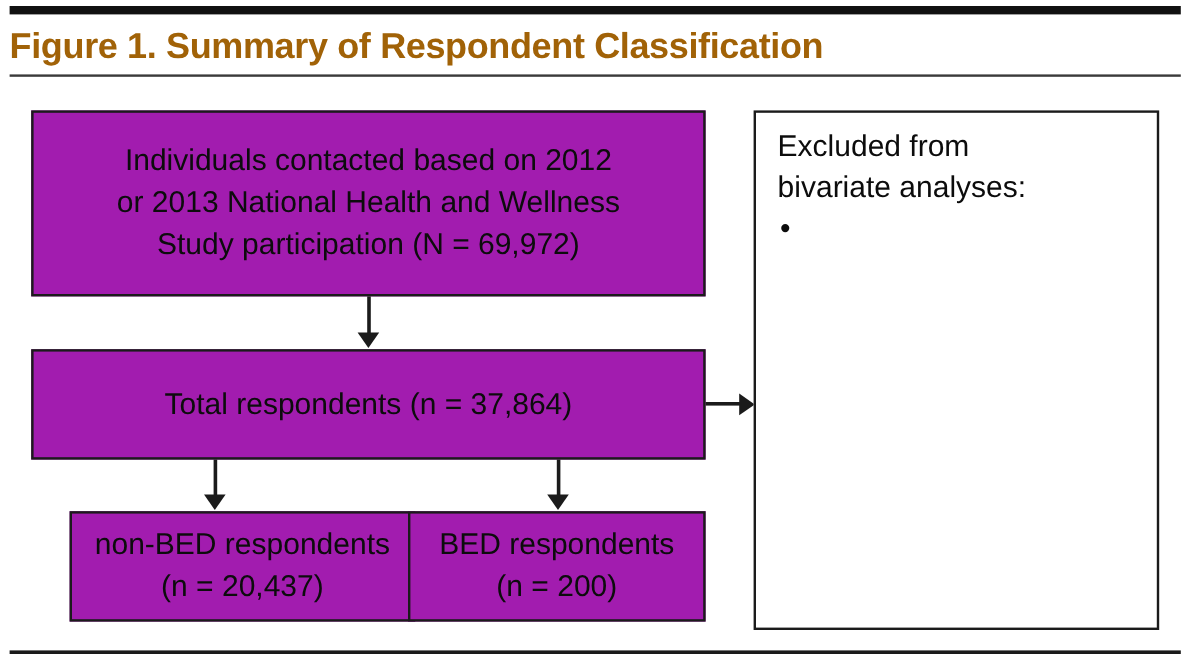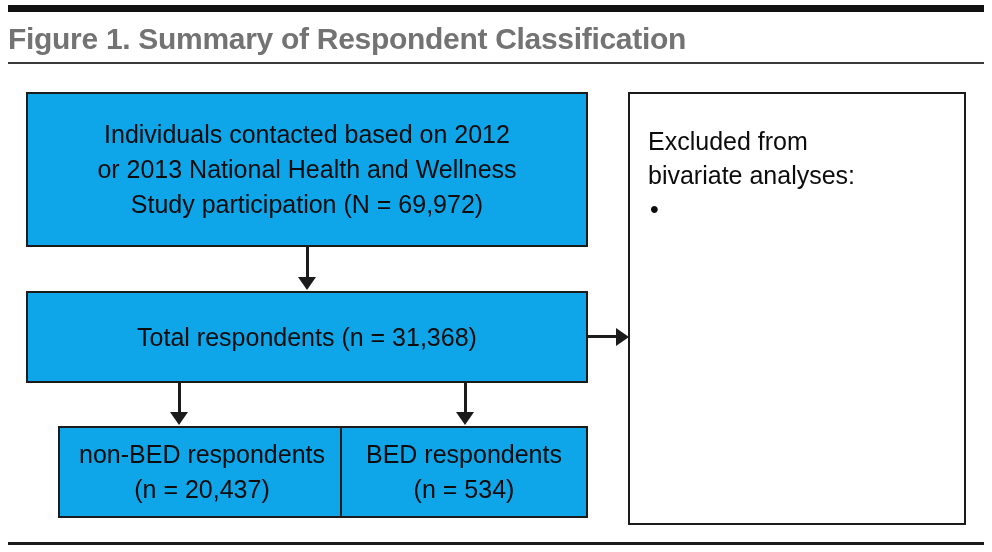--- a/index.html
+++ b/index.html
@@ -38,21 +38,21 @@
     position: absolute;
     left: 8px;
     top: 18px;
     width: 970px;
     height: 42px;
     font-size: 30px;
     font-weight: bold;
     letter-spacing: -0.3px;
     line-height: 42px;
     white-space: nowrap;
-    color: #737373;
+    color: #a16207;
   }
   .title-rule {
     position: absolute;
     left: 8px;
     top: 62px;
     width: 976px;
     height: 2px;
     background: #3a3a3a;
   }
   .bottom-rule {
@@ -62,21 +62,21 @@
     width: 976px;
     height: 3px;
     background: #1a1a1a;
   }
 
   
   .node {
     position: absolute;
     box-sizing: border-box;
     border: 2.5px solid #1b1b1b;
-    background: #0ea5e9;
+    background: #a21caf;
     display: flex;
     align-items: center;
     justify-content: center;
     text-align: center;
     font-size: 25px;
     line-height: 35px;
     color: #0c0c0c;
   }
   .node .node-text {
     display: block;
@@ -113,21 +113,21 @@
   
   #box-excluded {
     position: absolute;
     box-sizing: border-box;
     left: 628px;
     top: 92px;
     width: 338px;
     height: 433px;
     border: 2.5px solid #1b1b1b;
     background: #ffffff;
-    padding: 30px 12px 10px 18px;
+    padding: 11px 12px 10px 18px;
     font-size: 25px;
     line-height: 34px;
     color: #0c0c0c;
     text-align: left;
   }
   #box-excluded .excl-head {
     display: block;
     white-space: pre-line;
   }
   #box-excluded .excl-list {
@@ -203,40 +203,40 @@
   <div class="node" id="box-contacted">
     <span class="node-text">Individuals contacted based on 2012
 or 2013 National Health and Wellness
 Study participation (N = 69,972)</span>
   </div>
 
   <div class="conn conn-v" id="arrow1-line"></div>
   <div class="arrowhead-down" id="arrow1-head"></div>
 
   <div class="node" id="box-total">
-    <span class="node-text">Total respondents (n = 31,368)</span>
+    <span class="node-text">Total respondents (n = 37,864)</span>
   </div>
 
   <div class="conn conn-v" id="arrow2-line"></div>
   <div class="arrowhead-down" id="arrow2-head"></div>
 
   <div class="conn conn-v" id="arrow3-line"></div>
   <div class="arrowhead-down" id="arrow3-head"></div>
 
   <div class="conn conn-h" id="arrow4-line"></div>
   <div class="arrowhead-right" id="arrow4-head"></div>
 
   <div class="node" id="box-nonbed">
     <span class="node-text">non-BED respondents
 (n = 20,437)</span>
   </div>
 
   <div class="node" id="box-bed">
     <span class="node-text">BED respondents
-(n = 534)</span>
+(n = 200)</span>
   </div>
 
   <div id="box-excluded">
     <span class="excl-head">Excluded from
 bivariate analyses:</span>
     <ul class="excl-list">
       <li class="excl-item">
         <span class="excl-bullet">•</span>
       </li>
     </ul>

